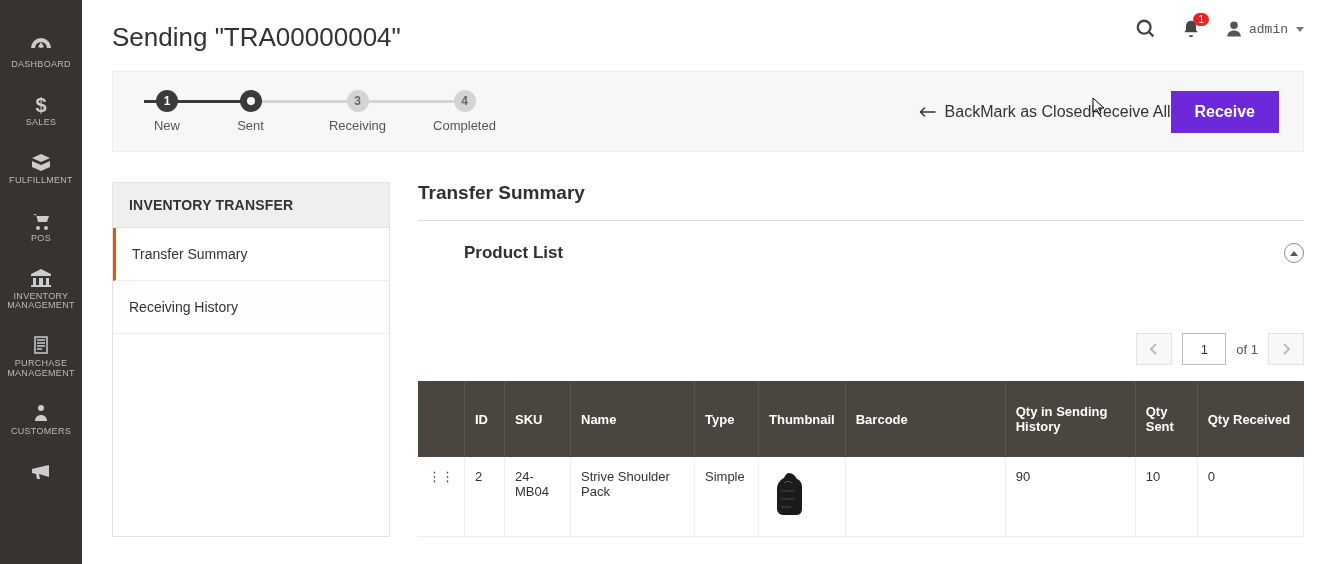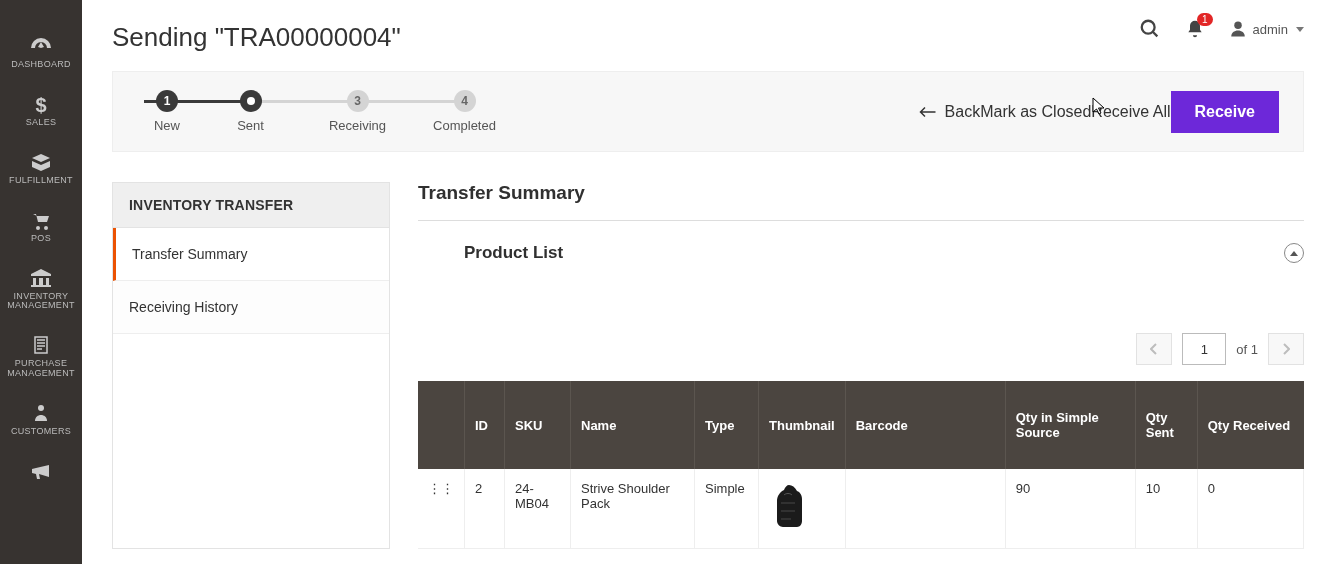--- a/index.html
+++ b/index.html
@@ -85,21 +85,21 @@
   .notif-badge {
     position: absolute;
     top: -6px; right: -8px;
     background: #e22626;
     color: #fff;
     font-size: 10px;
     border-radius: 8px;
     padding: 1px 5px;
     line-height: 1.1;
   }
-  .admin-wrap { gap: 6px; font-size: 13px; color: #555; }
+  .admin-wrap { gap: 6px; font-size: 13px; color: #555; font-family: Liberation Mono, monospace; }
   .chev-down {
     display: inline-block;
     width: 0; height: 0;
     border-left: 4px solid transparent;
     border-right: 4px solid transparent;
     border-top: 5px solid #777;
     margin-left: 2px;
   }
 
   
@@ -291,21 +291,21 @@
     width: 100%;
     border-collapse: collapse;
     margin-top: 16px;
     font-size: 13px;
   }
   table.prod thead th {
     background: #4b4540;
     color: #fff;
     font-weight: 600;
     text-align: left;
-    padding: 29px 10px;
+    padding: 23px 10px;
     border-right: 1px solid #5b554f;
   }
   table.prod thead th:last-child { border-right: none; }
   table.prod tbody td {
     padding: 12px 10px;
     border-right: 1px solid #eee;
     border-bottom: 1px solid #eee;
     vertical-align: top;
     color: #333;
   }
@@ -498,21 +498,21 @@
       <table class="prod">
         <thead>
           <tr>
             <th style="width:34px;"></th>
             <th style="width:40px;">ID</th>
             <th style="width:66px;">SKU</th>
             <th style="width:124px;">Name</th>
             <th style="width:64px;">Type</th>
             <th style="width:86px;">Thumbnail</th>
             <th style="width:160px;margin-left:33px;">Barcode</th>
-            <th style="width:130px;">Qty in Simple Source</th>
+            <th style="width:130px;">Qty in Sending History</th>
             <th style="width:62px;">Qty Sent</th>
             <th>Qty Received</th>
           </tr>
         </thead>
         <tbody>
           <tr>
             <td class="drag-handle">⋮⋮</td>
             <td>2</td>
             <td>24-MB04</td>
             <td>Strive Shoulder Pack</td>

